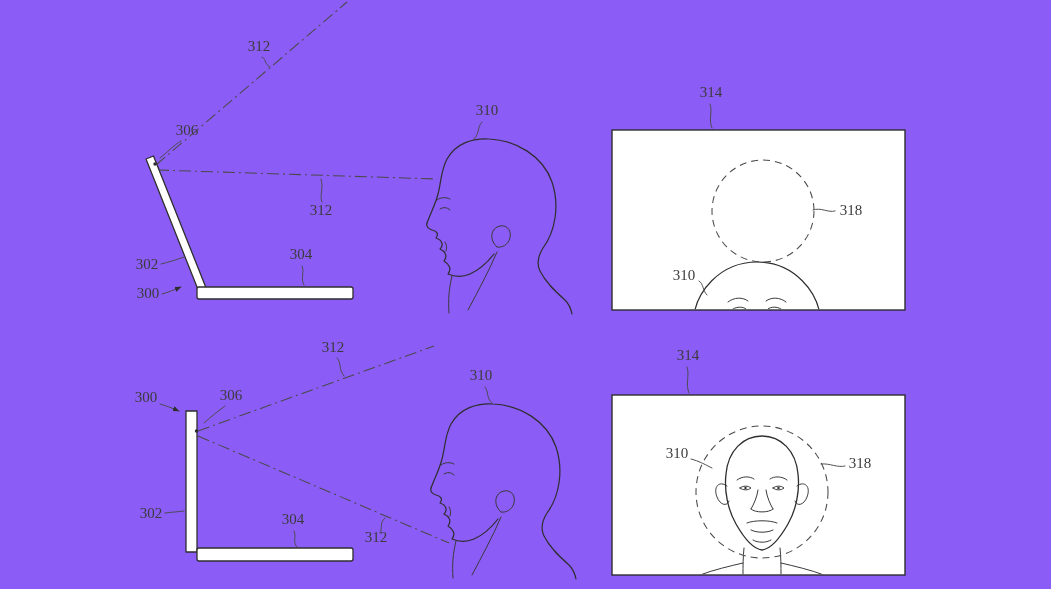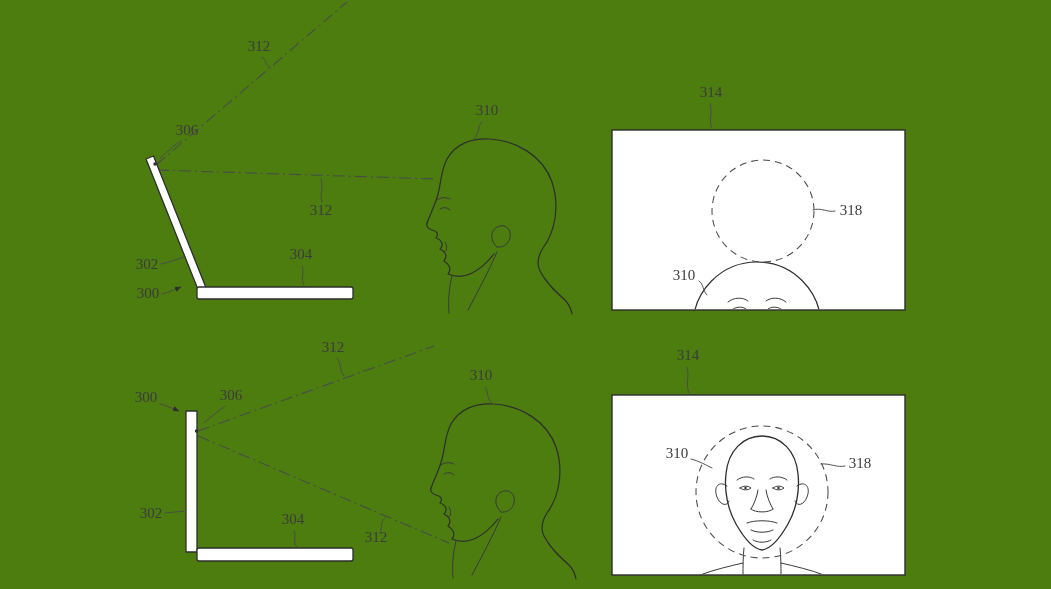--- a/index.html
+++ b/index.html
@@ -1,16 +1,16 @@
 <!DOCTYPE html>
 <html><head>
 <meta charset="utf-8">
 <style>
   html, body { margin: 0; padding: 0; background: #ffffff; }
-  .stage { position: relative; width: 1051px; height: 589px; background: #4d7c0f; overflow: hidden; }
+  .stage { position: relative; width: 1051px; height: 589px; background: #8b5cf6; overflow: hidden; }
   svg { display: block; }
   .outline { fill: #ffffff; stroke: #2e2e2e; stroke-width: 1.3; stroke-linejoin: round; }
   .solid   { fill: none; stroke: #2e2e2e; stroke-width: 1.2; stroke-linecap: round; stroke-linejoin: round; }
   .thin    { fill: none; stroke: #3a3a3a; stroke-width: 1; stroke-linecap: round; }
   .leader  { fill: none; stroke: #4a4a4a; stroke-width: 0.95; stroke-linecap: round; }
   .beam    { fill: none; stroke: #4a4a4a; stroke-width: 1.05; stroke-dasharray: 12 4 2 4; }
   .dashc   { fill: none; stroke: #4a4a4a; stroke-width: 1.05; stroke-dasharray: 7 5; }
   .frame   { fill: #ffffff; stroke: #2e2e2e; stroke-width: 1.4; }
   .ref     { font-family: "Liberation Serif", serif; font-size: 15px; fill: #3b3b3b; }
   .dot     { fill: #2e2e2e; stroke: none; }

